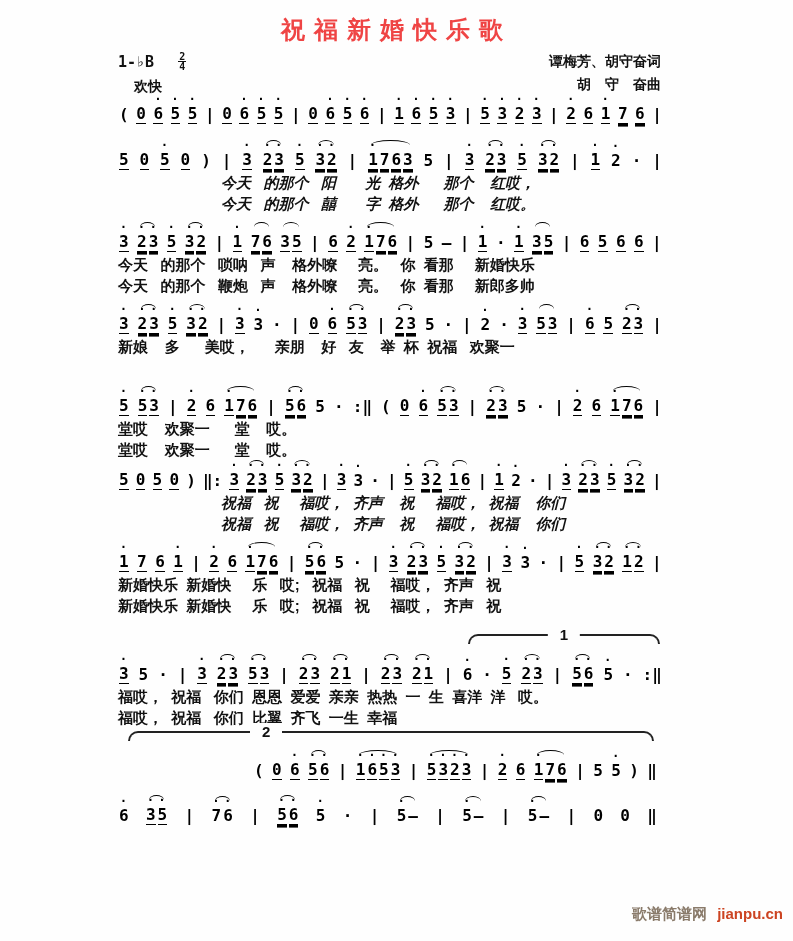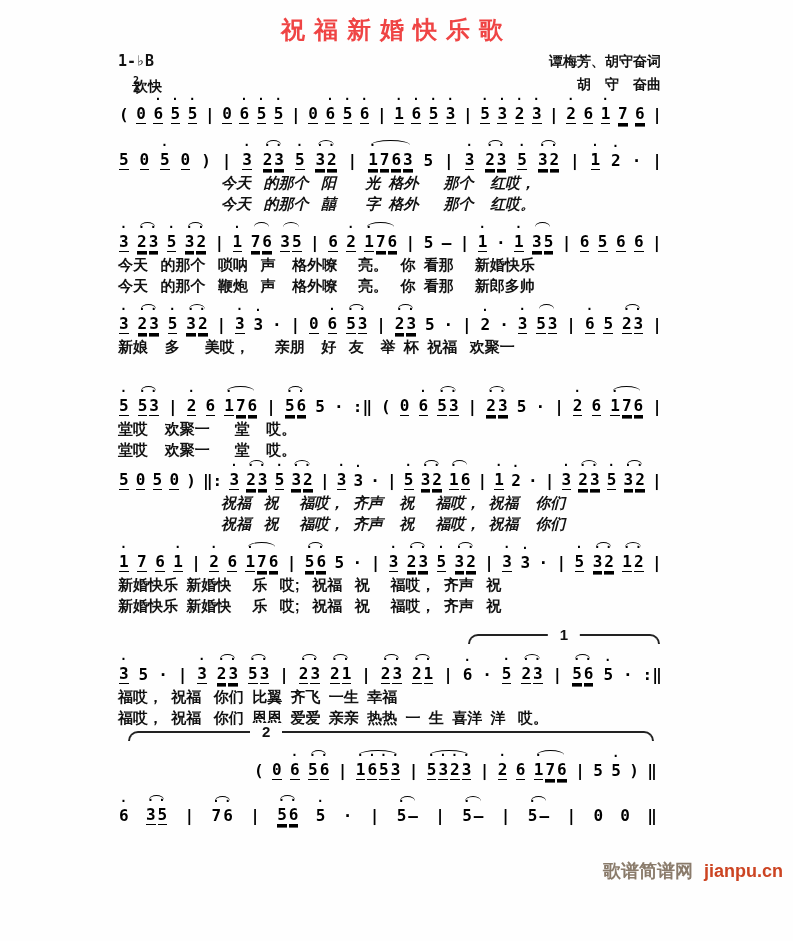--- a/index.html
+++ b/index.html
@@ -6,21 +6,21 @@
   body{
     width:793px;height:941px;position:relative;background:#fefefe;
     font-family:"Liberation Sans","DejaVu Sans",sans-serif;color:#111;
     overflow:hidden;
   }
   .title{
     position:absolute;top:14px;left:0;width:100%;text-align:center;
     font-size:24px;font-weight:bold;letter-spacing:9px;color:#ef4444;
   }
   .keyline{position:absolute;top:52px;left:118px;font-weight:bold;font-size:15px;
-    font-family:"DejaVu Sans Mono",monospace;display:flex;align-items:center;gap:6px;flex-direction:column;}
+    font-family:"DejaVu Sans Mono",monospace;display:flex;align-items:center;gap:24px;}
   .frac{display:inline-flex;flex-direction:column;align-items:center;font-size:10px;line-height:9px;font-weight:bold;}
   .frac i{font-style:normal;display:block;}
   .frac i:first-child{border-bottom:1px solid #111;padding:0 1px;}
   .tempo{position:absolute;top:78px;left:134px;font-size:14px;font-weight:bold;}
   .credits{position:absolute;top:50px;right:132px;text-align:right;font-size:14px;line-height:23px;font-weight:bold;}
 
   #score{position:absolute;top:0;left:0;width:100%;height:100%;}
   .system{position:absolute;}
   .notation{display:flex;justify-content:space-between;align-items:flex-end;width:545px;height:32px;}
   .s1{top:92px;left:118px;}
@@ -60,21 +60,21 @@
   .v1{left:468px;top:634px;width:188px;}
   .v1 .vlabel{left:50%;transform:translateX(-50%);}
   .v2{left:128px;top:731px;width:522px;}
   .v2 .vlabel{left:23%;}
 
   .watermark{position:absolute;left:38px;top:913px;font-size:15px;color:#e8ab80;margin-top:36px;}
   .watermark::before{
     content:"";position:absolute;left:-8px;top:-7px;width:132px;height:14px;
     border-top:2px solid #f2c39a;border-radius:50% 50% 0 0 / 100% 100% 0 0;
   }
-  .sitecredit{position:absolute;right:10px;top:859px;font-size:18px;}
+  .sitecredit{position:absolute;right:10px;top:905px;font-size:15px;}
   .sitename{color:#8a7b6b;font-weight:bold;}
   .siteurl{color:#cc4422;font-weight:bold;margin-left:6px;}
 </style>
 </head>
 <body>
 
 <div class="title">祝福新婚快乐歌</div>
 
 <div class="keyline">
   <span>1-♭B</span>
@@ -1240,22 +1240,22 @@
         </span>
         <span class="note">
           <span class="dots"></span>
           <span class="base">·</span>
         </span>
         <span class="note">
           <span class="dots"></span>
           <span class="base">:‖</span>
         </span>
       </div>
+      <div class="lyric">福哎，  祝福   你们  恩恩  爱爱  亲亲  热热  一  生  喜洋  洋   哎。</div>
       <div class="lyric">福哎，  祝福   你们  比翼  齐飞  一生  幸福</div>
-      <div class="lyric">福哎，  祝福   你们  恩恩  爱爱  亲亲  热热  一  生  喜洋  洋   哎。</div>
     </div>
     <div class="system s9">
       <div class="notation">
         <span class="note">
           <span class="dots"></span>
           <span class="base">(</span>
         </span>
         <span class="note u1">
           <span class="dots"></span>
           <span class="base">0</span>

